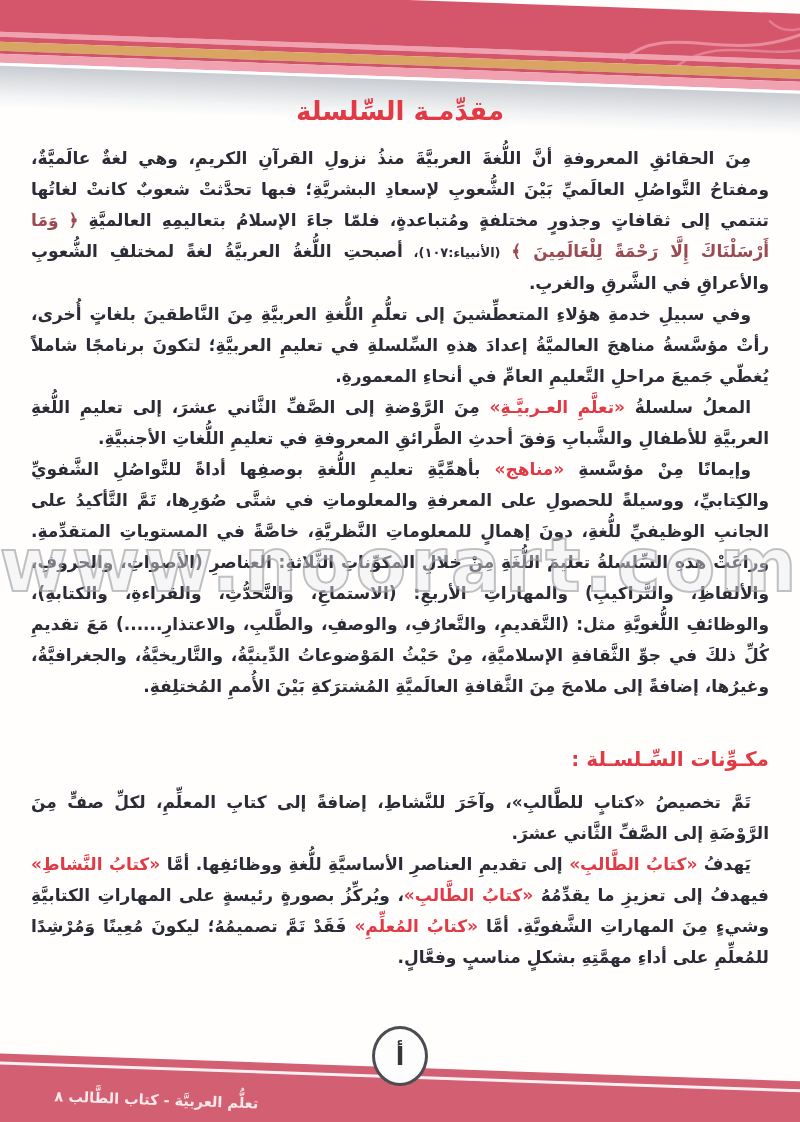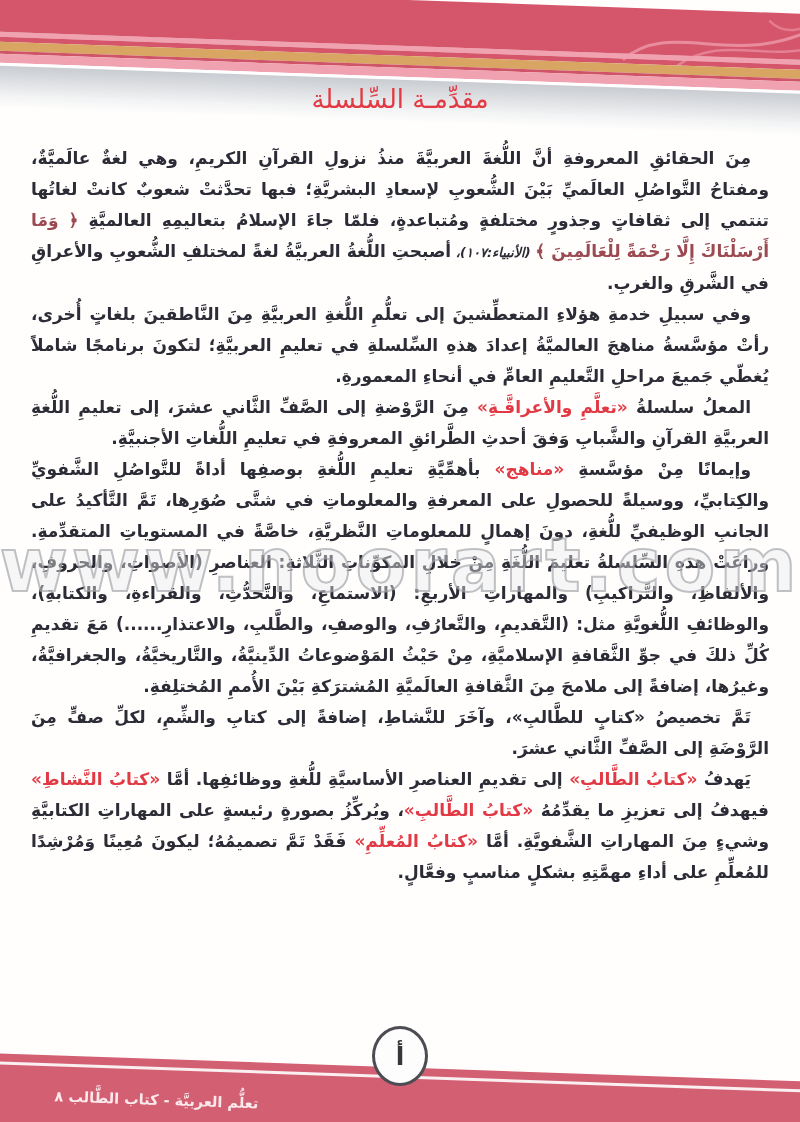--- a/index.html
+++ b/index.html
@@ -17,33 +17,33 @@
   .s-rose2  {height:5px;  background:#d5566a;}
   .s-tan    {height:9px;  background:#d9a562;}
   .s-rose3  {height:3px;  background:#cf5468;}
   .s-pink2  {height:9px;  background:#f0a2b1;}
   .s-white  {height:3px;  background:#ffffff;}
   .s-gray   {height:30px; background:linear-gradient(#c9ccd1,#f2f3f4);}
   .s-fade   {height:12px; background:linear-gradient(#f2f3f4,#fffefd);}
   .flourish {position:absolute; right:40px; top:0; opacity:.75;}
   
   .page-title{
-    position:absolute; top:84px; left:0; width:100%; margin:0;
+    position:absolute; top:96px; left:0; width:100%; margin:0;
     text-align:center; direction:rtl;
-    color:#e23a45; font-size:26px; font-weight:normal;
+    color:#e23a45; font-size:26px; font-weight:bold;
   }
   
   .content{
     position:absolute; top:143px; right:31px; left:31px;
     direction:rtl; text-align:justify;
     color:#2c2c36; font-size:17px; line-height:31px; font-weight:bold;
   }
   .content p{margin:0; text-indent:18px;}
   .verse{color:#9b4a52;}
-  .ref{font-size:13px;font-style:italic;}
+  .ref{font-size:13px;}
   .red{color:#e23a45;}
   .section-title{
     margin:42px 0 12px; text-indent:0;
     color:#e23a45; font-size:20px; font-weight:bold; text-align:right;
   }
   
   .watermark{
     position:absolute; top:528px; left:-8px; width:816px; z-index:5;
     direction:ltr; text-align:center; white-space:nowrap;
     font-size:74px; font-weight:bold; letter-spacing:4px; line-height:1;
@@ -101,30 +101,31 @@
     <p>
       <span>مِنَ الحقائقِ المعروفةِ أنَّ اللُّغةَ العربيَّةَ منذُ نزولِ القرآنِ الكريمِ، وهي لغةٌ عالَميَّةٌ، ومفتاحُ التَّواصُلِ العالَميِّ بَيْنَ الشُّعوبِ لإسعادِ البشريَّةِ؛ فبها تحدَّثتْ شعوبٌ كانتْ لغاتُها تنتمي إلى ثقافاتٍ وجذورٍ مختلفةٍ ومُتباعدةٍ، فلمّا جاءَ الإسلامُ بتعاليمِهِ العالميَّةِ </span><span class="verse">﴿ وَمَا أَرْسَلْنَاكَ إِلَّا رَحْمَةً لِلْعَالَمِينَ ﴾</span><span class="ref"> (الأنبياء:١٠٧)، </span><span>أصبحتِ اللُّغةُ العربيَّةُ لغةً لمختلفِ الشُّعوبِ والأعراقِ في الشَّرقِ والغربِ.</span>
     </p>
 
 
     <p>
       <span>وفي سبيلِ خدمةِ هؤلاءِ المتعطِّشينَ إلى تعلُّمِ اللُّغةِ العربيَّةِ مِنَ النَّاطقينَ بلغاتٍ أُخرى، رأتْ مؤسَّسةُ مناهجَ العالميَّةُ إعدادَ هذهِ السِّلسلةِ في تعليمِ العربيَّةِ؛ لتكونَ برنامجًا شاملاً يُغطّي جَميعَ مراحلِ التَّعليمِ العامِّ في أنحاءِ المعمورةِ.</span>
     </p>
 
     <p>
-      <span>المعلُ سلسلةُ </span><span class="red">«تعلَّمِ والأعراقَّـةِ»</span><span> مِنَ الرَّوْضةِ إلى الصَّفِّ الثَّاني عشرَ، إلى تعليمِ اللُّغةِ العربيَّةِ القرآنِ والشَّبابِ وَفقَ أحدثِ الطَّرائقِ المعروفةِ في تعليمِ اللُّغاتِ الأجنبيَّةِ.</span>
+      <span>المعلُ سلسلةُ </span><span class="red">«تعلَّمِ العـربيَّـةِ»</span><span> مِنَ الرَّوْضةِ إلى الصَّفِّ الثَّاني عشرَ، إلى تعليمِ اللُّغةِ العربيَّةِ للأطفالِ والشَّبابِ وَفقَ أحدثِ الطَّرائقِ المعروفةِ في تعليمِ اللُّغاتِ الأجنبيَّةِ.</span>
     </p>
 
     <p>
       <span>وإيمانًا مِنْ مؤسَّسةِ </span><span class="red">«مناهج»</span><span> بأهمِّيَّةِ تعليمِ اللُّغةِ بوصفِها أداةً للتَّواصُلِ الشَّفويِّ والكِتابيِّ، ووسيلةً للحصولِ على المعرفةِ والمعلوماتِ في شتَّى صُوَرِها، تَمَّ التَّأكيدُ على الجانبِ الوظيفيِّ للُّغةِ، دونَ إهمالٍ للمعلوماتِ النَّظريَّةِ، خاصَّةً في المستوياتِ المتقدِّمةِ. وراعَتْ هذهِ السِّلسلةُ تعليمَ اللُّغَةِ مِنْ خلالِ المكوِّناتِ الثَّلاثةِ: العناصرِ (الأصواتِ، والحروفِ، والألفاظِ، والتَّراكيبِ) والمهاراتِ الأربعِ: (الاستماعِ، والتَّحدُّثِ، والقراءةِ، والكتابةِ)، والوظائفِ اللُّغويَّةِ مثل: (التَّقديمِ، والتَّعارُفِ، والوصفِ، والطَّلبِ، والاعتذارِ......) مَعَ تقديمِ كُلِّ ذلكَ في جوِّ الثَّقافةِ الإسلاميَّةِ، مِنْ حَيْثُ المَوْضوعاتُ الدِّينيَّةُ، والتَّاريخيَّةُ، والجغرافيَّةُ، وغيرُها، إضافةً إلى ملامحَ مِنَ الثَّقافةِ العالَميَّةِ المُشترَكةِ بَيْنَ الأُممِ المُختلِفةِ.</span>
     </p>
 
+    <h2 class="section-title">مكـوِّنات السِّـلسـلة :</h2>
 
     <p>
-      <span>تَمَّ تخصيصُ «كتابٍ للطَّالبِ»، وآخَرَ للنَّشاطِ، إضافةً إلى كتابِ والشِّمِ، لكلِّ صفٍّ مِنَ الرَّوْضَةِ إلى الصَّفِّ الثَّاني عشرَ.</span>
+      <span>تَمَّ تخصيصُ «كتابٍ للطَّالبِ»، وآخَرَ للنَّشاطِ، إضافةً إلى كتابِ المعلِّمِ، لكلِّ صفٍّ مِنَ الرَّوْضَةِ إلى الصَّفِّ الثَّاني عشرَ.</span>
     </p>
 
     <p>
       <span>يَهدفُ </span><span class="red">«كتابُ الطَّالبِ»</span><span> إلى تقديمِ العناصرِ الأساسيَّةِ للُّغةِ ووظائفِها. أمَّا </span><span class="red">«كتابُ النَّشاطِ»</span><span> فيهدفُ إلى تعزيزِ ما يقدِّمُهُ </span><span class="red">«كتابُ الطَّالبِ»</span><span>، ويُركِّزُ بصورةٍ رئيسةٍ على المهاراتِ الكتابيَّةِ وشيءٍ مِنَ المهاراتِ الشَّفويَّةِ. أمَّا </span><span class="red">«كتابُ المُعلِّمِ»</span><span> فَقَدْ تَمَّ تصميمُهُ؛ ليكونَ مُعِينًا وَمُرْشِدًا للمُعلِّمِ على أداءِ مهمَّتِهِ بشكلٍ مناسبٍ وفعَّالٍ.</span>
     </p>
 
   </div>
 
   <div class="watermark">www.noorart.com</div>
 

